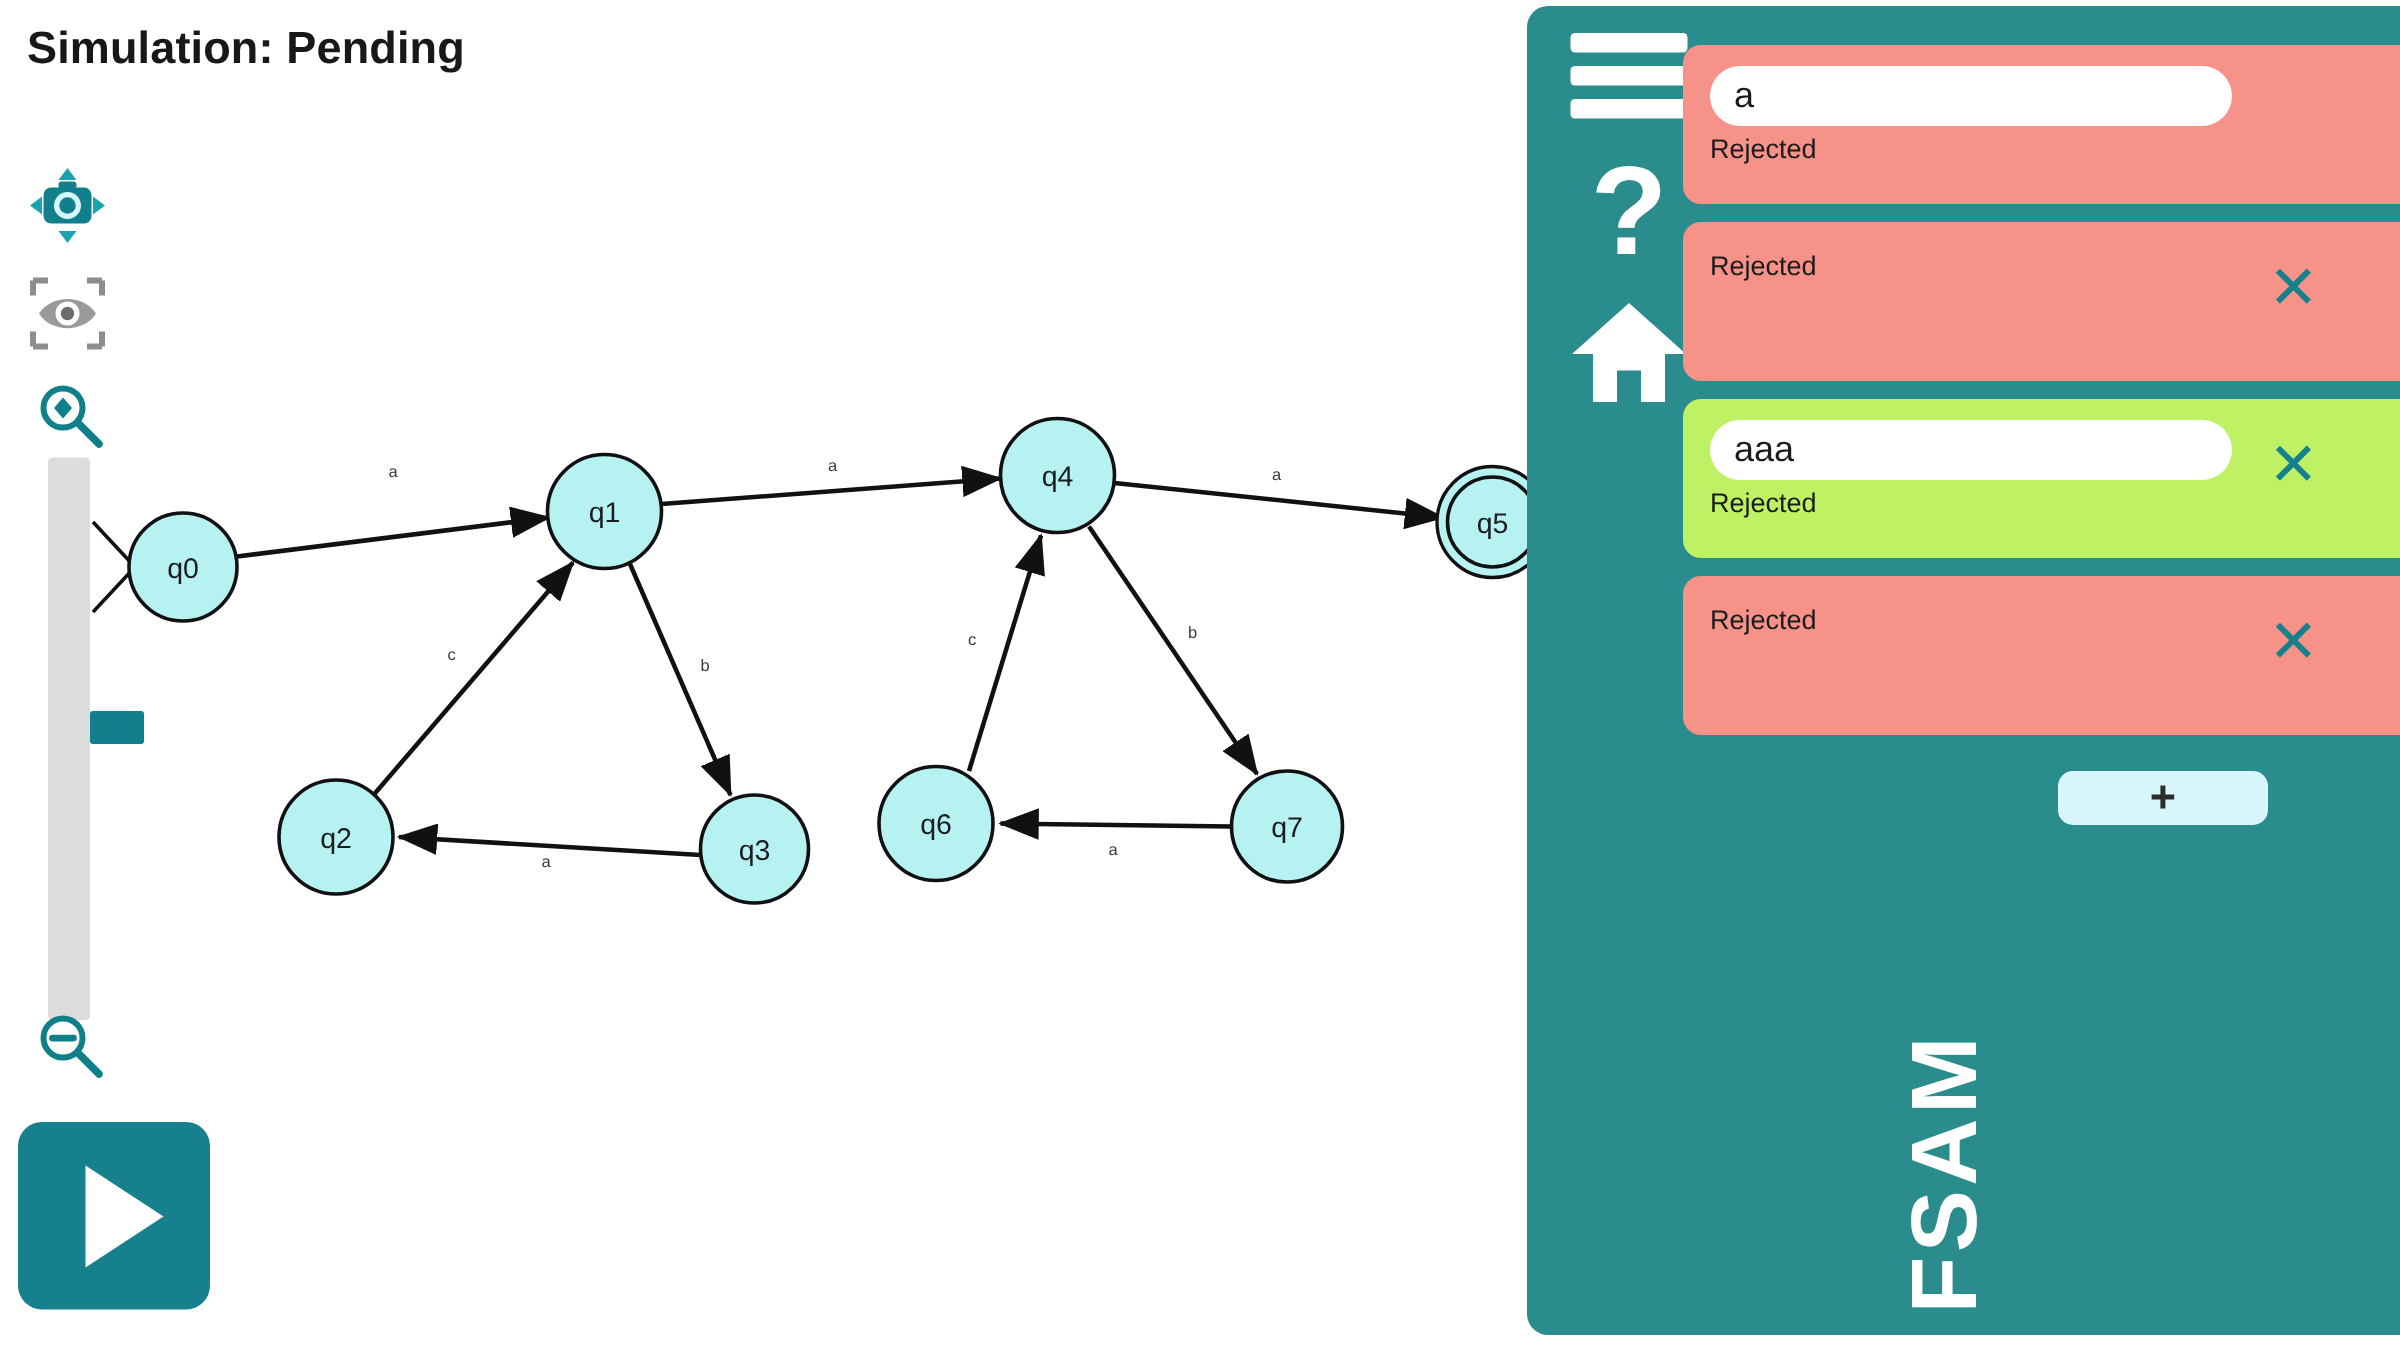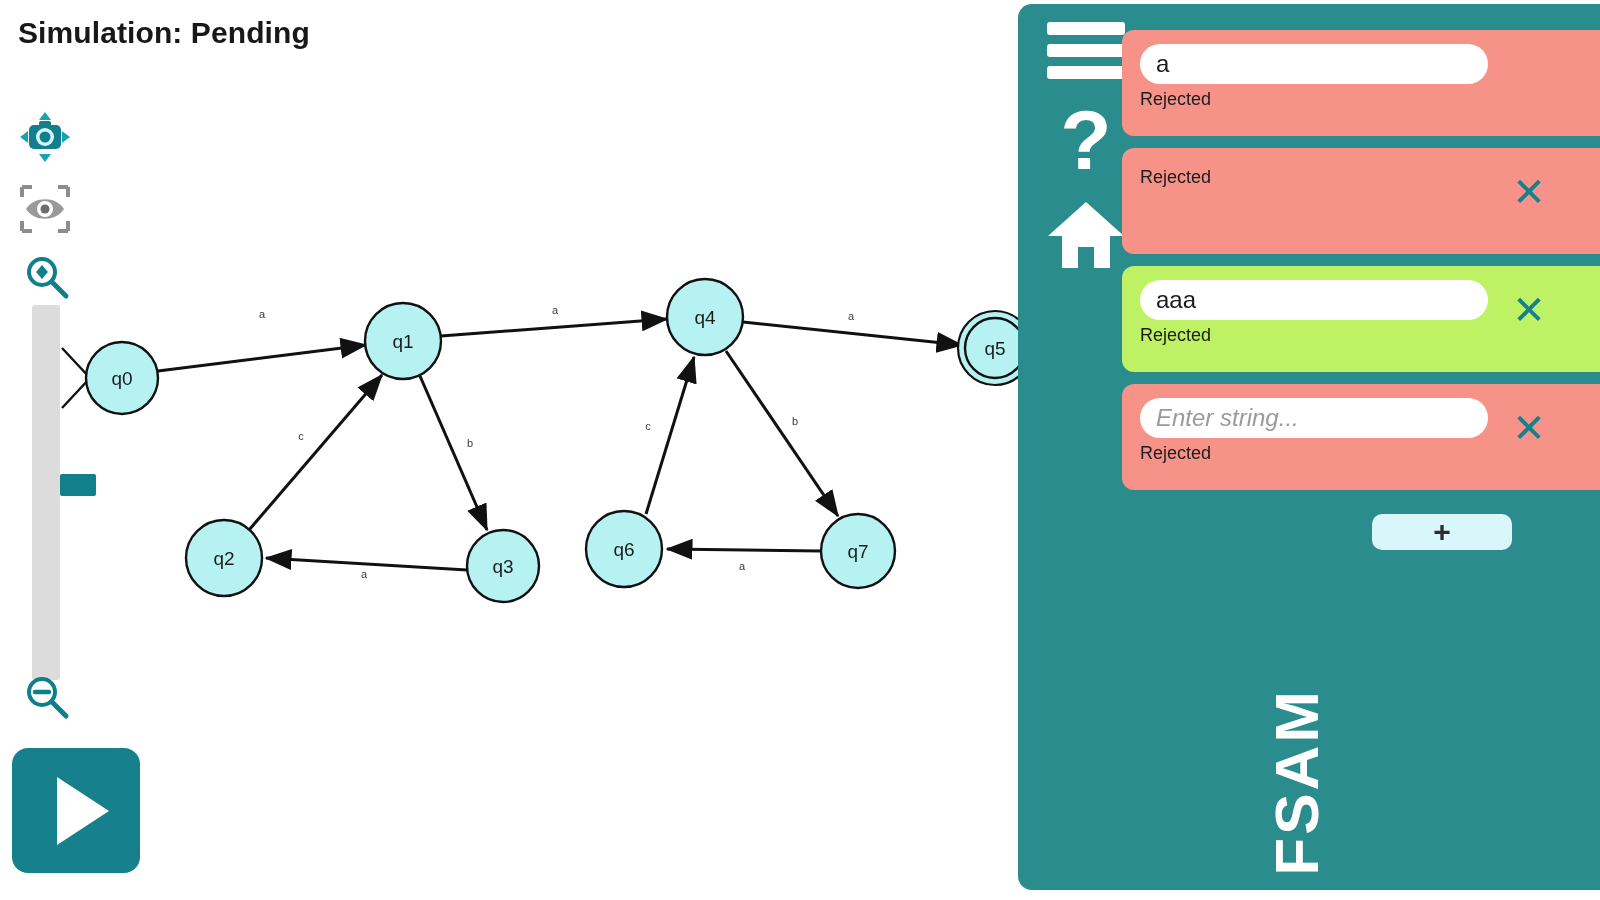--- a/index.html
+++ b/index.html
@@ -322,21 +322,20 @@
         <div class="string-card rejected">
           <div class="string-status">Rejected</div>
           <div class="remove-btn">✕</div>
         </div>
         <div class="string-card accepted">
           <input type="text" class="string-input" placeholder="Enter string..." value="aaa" style="">
           <div class="string-status">Rejected</div>
           <div class="remove-btn">✕</div>
         </div>
         <div class="string-card rejected">
-          <input type="text" class="string-input" placeholder="Enter string..." style="">
           <div class="string-status">Rejected</div>
           <div class="remove-btn">✕</div>
         </div>
         <div id="add-wrap">
           <div id="add-string-button">+</div>
         </div>
       </div>
 
     <div id="brand-label">FSAM</div>
   </div>

